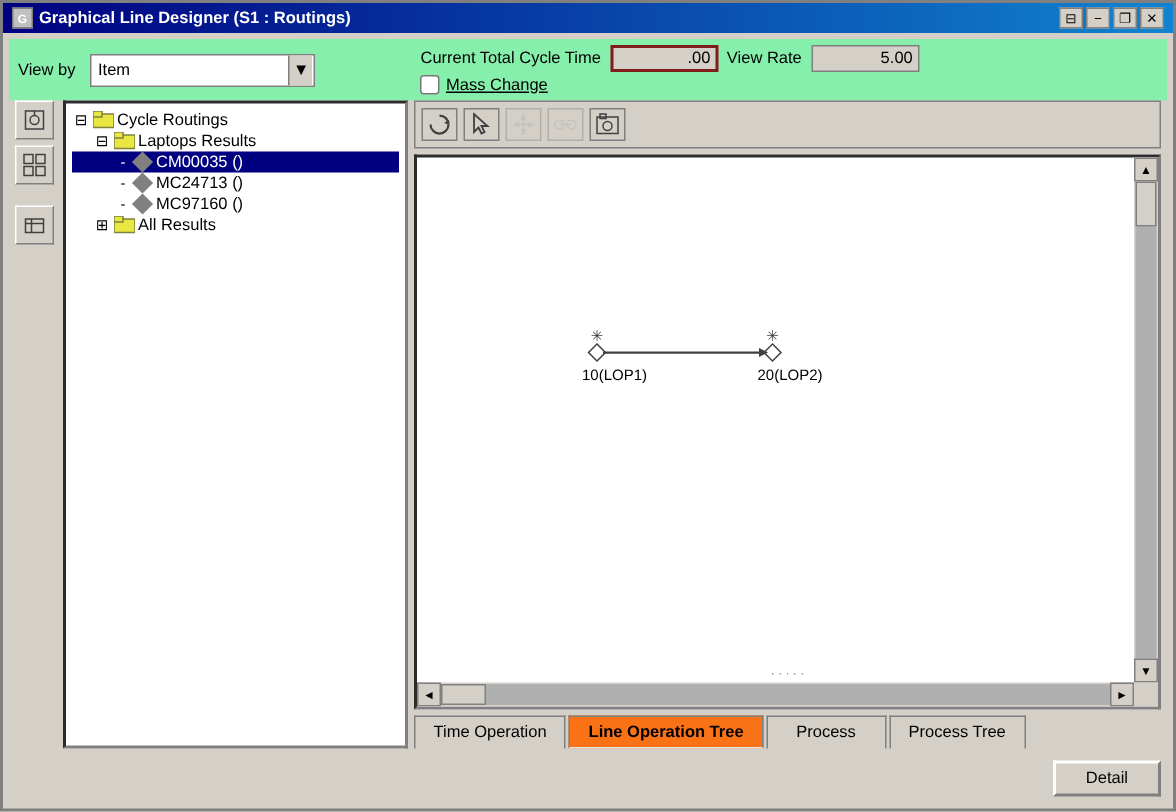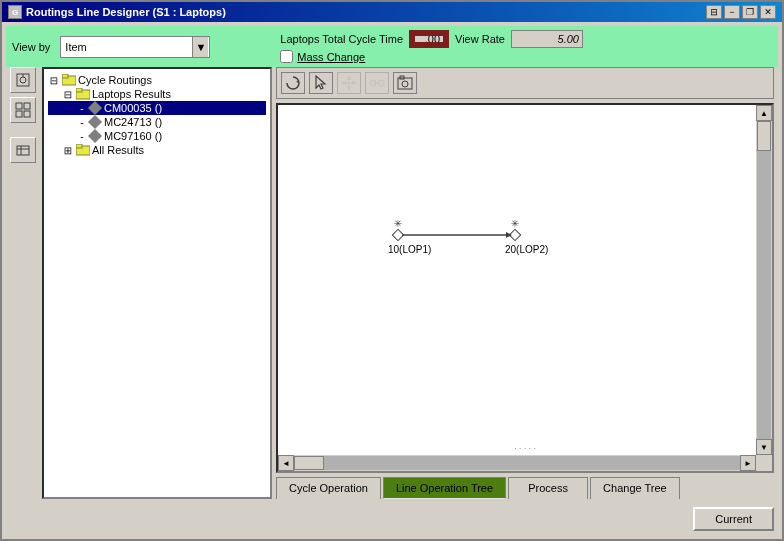--- a/index.html
+++ b/index.html
@@ -116,23 +116,23 @@
     }
     .cycle-time-row {
       display: flex;
       align-items: center;
       gap: 6px;
     }
     .cycle-time-label {
       font-size: 11px;
     }
     .cycle-time-input {
-      width: 40px;
+      width: 72px;
       height: 18px;
-      border: 6px solid #7f1d1d;
+      border: 2px solid #7f1d1d;
       background: #d4d0c8;
       text-align: right;
       font-size: 11px;
       padding: 1px 3px;
     }
     .mass-change-row {
       display: flex;
       align-items: center;
       gap: 4px;
       text-decoration: underline;
@@ -141,21 +141,20 @@
       font-size: 11px;
     }
     .line-rate-input {
       width: 72px;
       height: 18px;
       border: 1px solid #808080;
       background: #d4d0c8;
       text-align: right;
       font-size: 11px;
       padding: 1px 3px;
-      font-style: italic;
     }
     .body-row {
       display: flex;
       flex: 1;
       gap: 4px;
       padding: 0 4px 4px 4px;
     }
     .left-panel {
       display: flex;
       gap: 4px;
@@ -306,23 +305,23 @@
       padding: 4px 12px;
       background: #d4d0c8;
       border: 1px solid #808080;
       border-bottom: none;
       font-size: 11px;
       cursor: pointer;
       min-width: 80px;
       text-align: center;
     }
     .tab-btn.active {
-      background: #4d7c0f;
+      background: #f97316;
       border-bottom: 1px solid #e8e8e8;
-      font-weight: normal;
+      font-weight: bold;
     }
     .bottom-action-row {
       display: flex;
       justify-content: flex-end;
       padding: 4px;
       flex-shrink: 0;
     }
     .detail-btn {
       padding: 4px 20px;
       background: #d4d0c8;
@@ -348,21 +347,21 @@
     }
   </style>
 </head>
 <body>
 
 <div class="window">
 
   <div class="title-bar">
     <div class="title-bar-left">
       <div class="title-icon">G</div>
-      <span>Routings Line Designer (S1 : Laptops)</span>
+      <span>Graphical Line Designer (S1 : Routings)</span>
     </div>
     <div class="title-buttons">
       <div class="title-btn">⊟</div>
       <div class="title-btn">−</div>
       <div class="title-btn">❐</div>
       <div class="title-btn">✕</div>
     </div>
   </div>
 
   <div class="main-content">
@@ -373,21 +372,21 @@
         <select class="view-by-select">
           <option>Item</option>
           <option>Operation</option>
           <option>Resource</option>
         </select>
         <div class="select-arrow">▼</div>
       </div>
 
       <div class="cycle-time-section">
         <div class="cycle-time-row">
-          <span class="cycle-time-label">Laptops Total Cycle Time</span>
+          <span class="cycle-time-label">Current Total Cycle Time</span>
           <input type="text" class="cycle-time-input" value=".00" style="">
           <span class="line-rate-label">View Rate</span>
           <input type="text" class="line-rate-input" value="5.00" style="">
         </div>
         <div class="mass-change-row">
           <input type="checkbox" class="checkbox-input" style="">
           <span>Mass Change</span>
         </div>
       </div>
     </div>
@@ -549,25 +548,25 @@
               <div class="scroll-thumb-h"></div>
             </div>
             <div class="scroll-arrow">►</div>
           </div>
           <div class="canvas-corner"></div>
 
           <div style="position:absolute;bottom:18px;left:50%;transform:translateX(-50%);font-size:8px;color:#808080;">· · · · ·</div>
         </div>
 
         <div class="bottom-tabs">
-          <div class="tab-btn">Cycle Operation</div>
+          <div class="tab-btn">Time Operation</div>
           <div class="tab-btn active">Line Operation Tree</div>
           <div class="tab-btn">Process</div>
-          <div class="tab-btn">Change Tree</div>
+          <div class="tab-btn">Process Tree</div>
         </div>
       </div>
     </div>
 
     <div class="bottom-action-row">
-      <button class="detail-btn">Current</button>
+      <button class="detail-btn">Detail</button>
     </div>
   </div>
 </div>
 
 </body></html>

